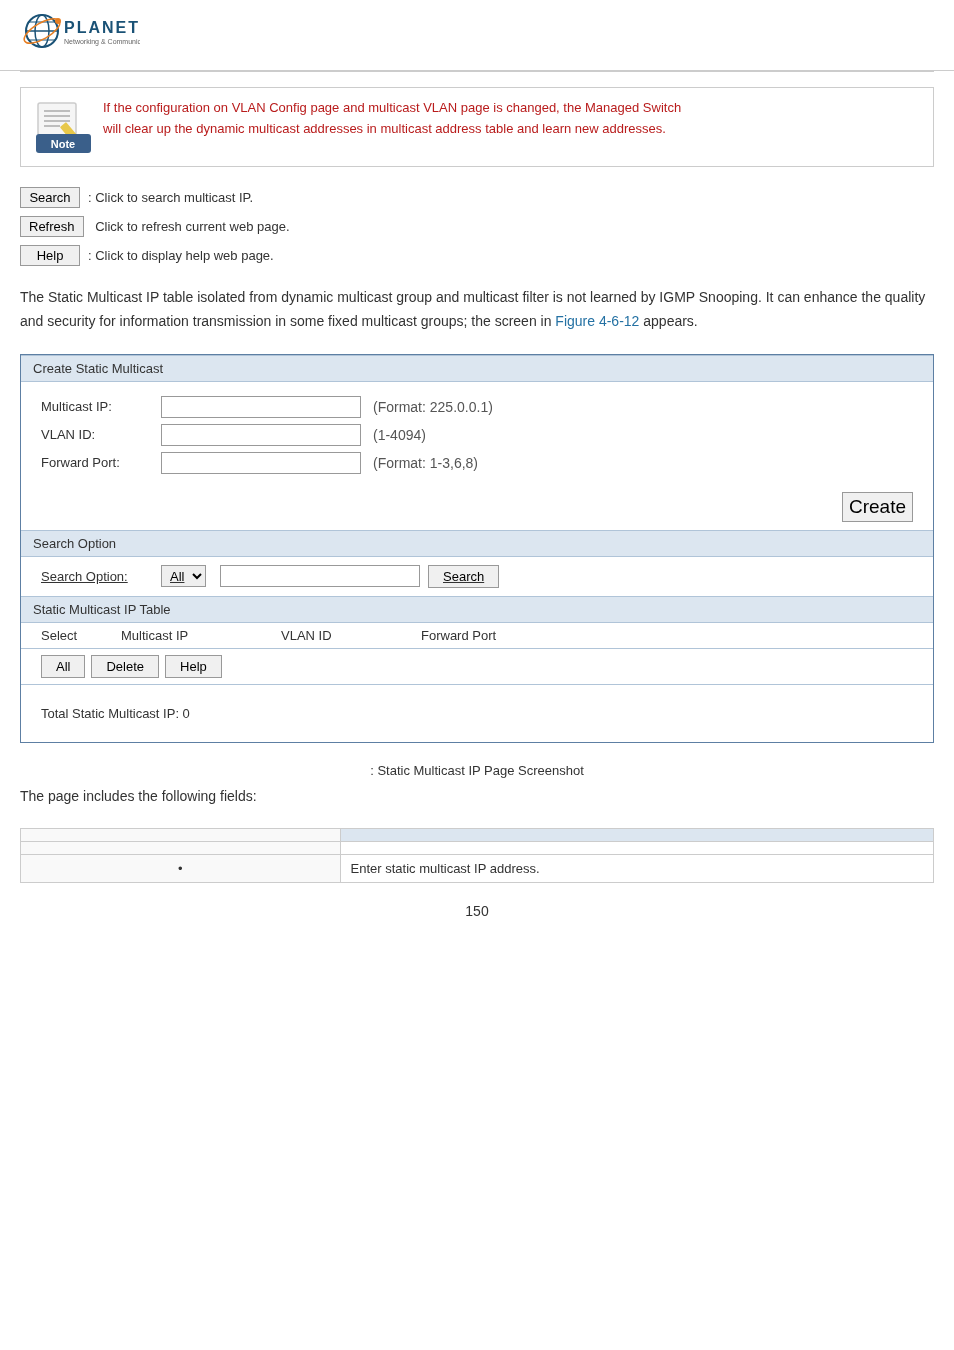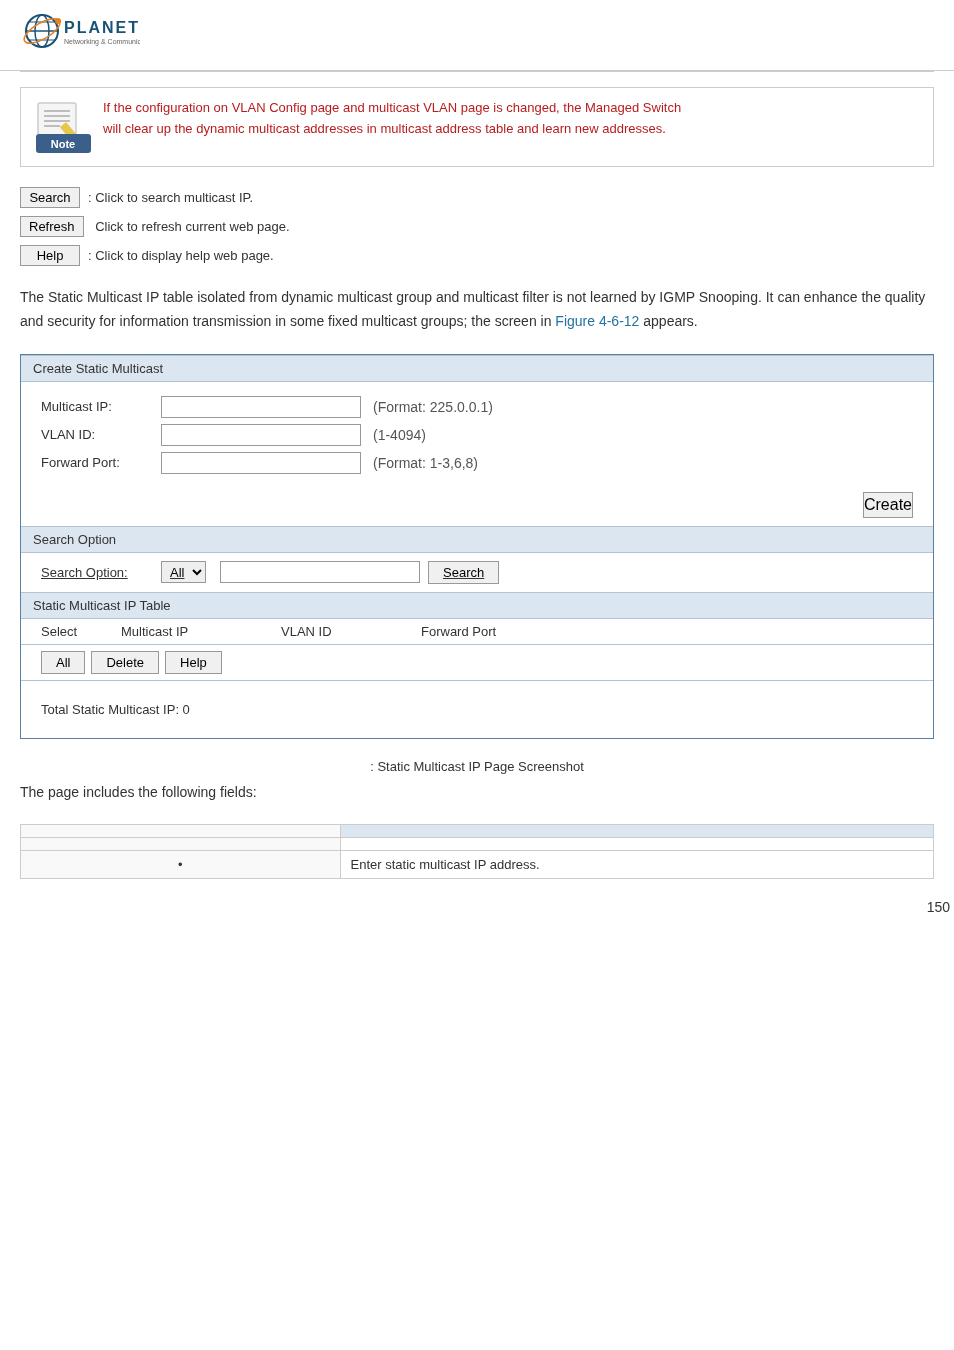--- a/index.html
+++ b/index.html
@@ -144,22 +144,22 @@
       color: #555;
     }
     .create-btn-area {
       display: flex;
       justify-content: flex-end;
       padding: 4px 20px 8px;
     }
     .create-btn {
       border: 1px solid #999;
       background: #f0f0f0;
-      padding: 3px 0;
-      font-size: 16px;
+      padding: 3px 6px;
+      font-size: 19px;
       cursor: pointer;
     }
 
     
     .search-option-area {
       padding: 8px 20px;
       display: flex;
       align-items: center;
       text-decoration: underline;
     }
@@ -272,22 +272,22 @@
     }
 
     
     .bullet-cell {
       text-align: center;
       font-size: 16px;
     }
 
     
     .page-number {
-      text-align: right;
-      margin: 20px 4px;
+      text-align: center;
+      margin: 20px 16px;
       font-size: 14px;
       color: #333;
     }
 
     
     .divider {
       border: none;
       border-top: 1px solid #ccc;
       margin: 0 20px;
     }

